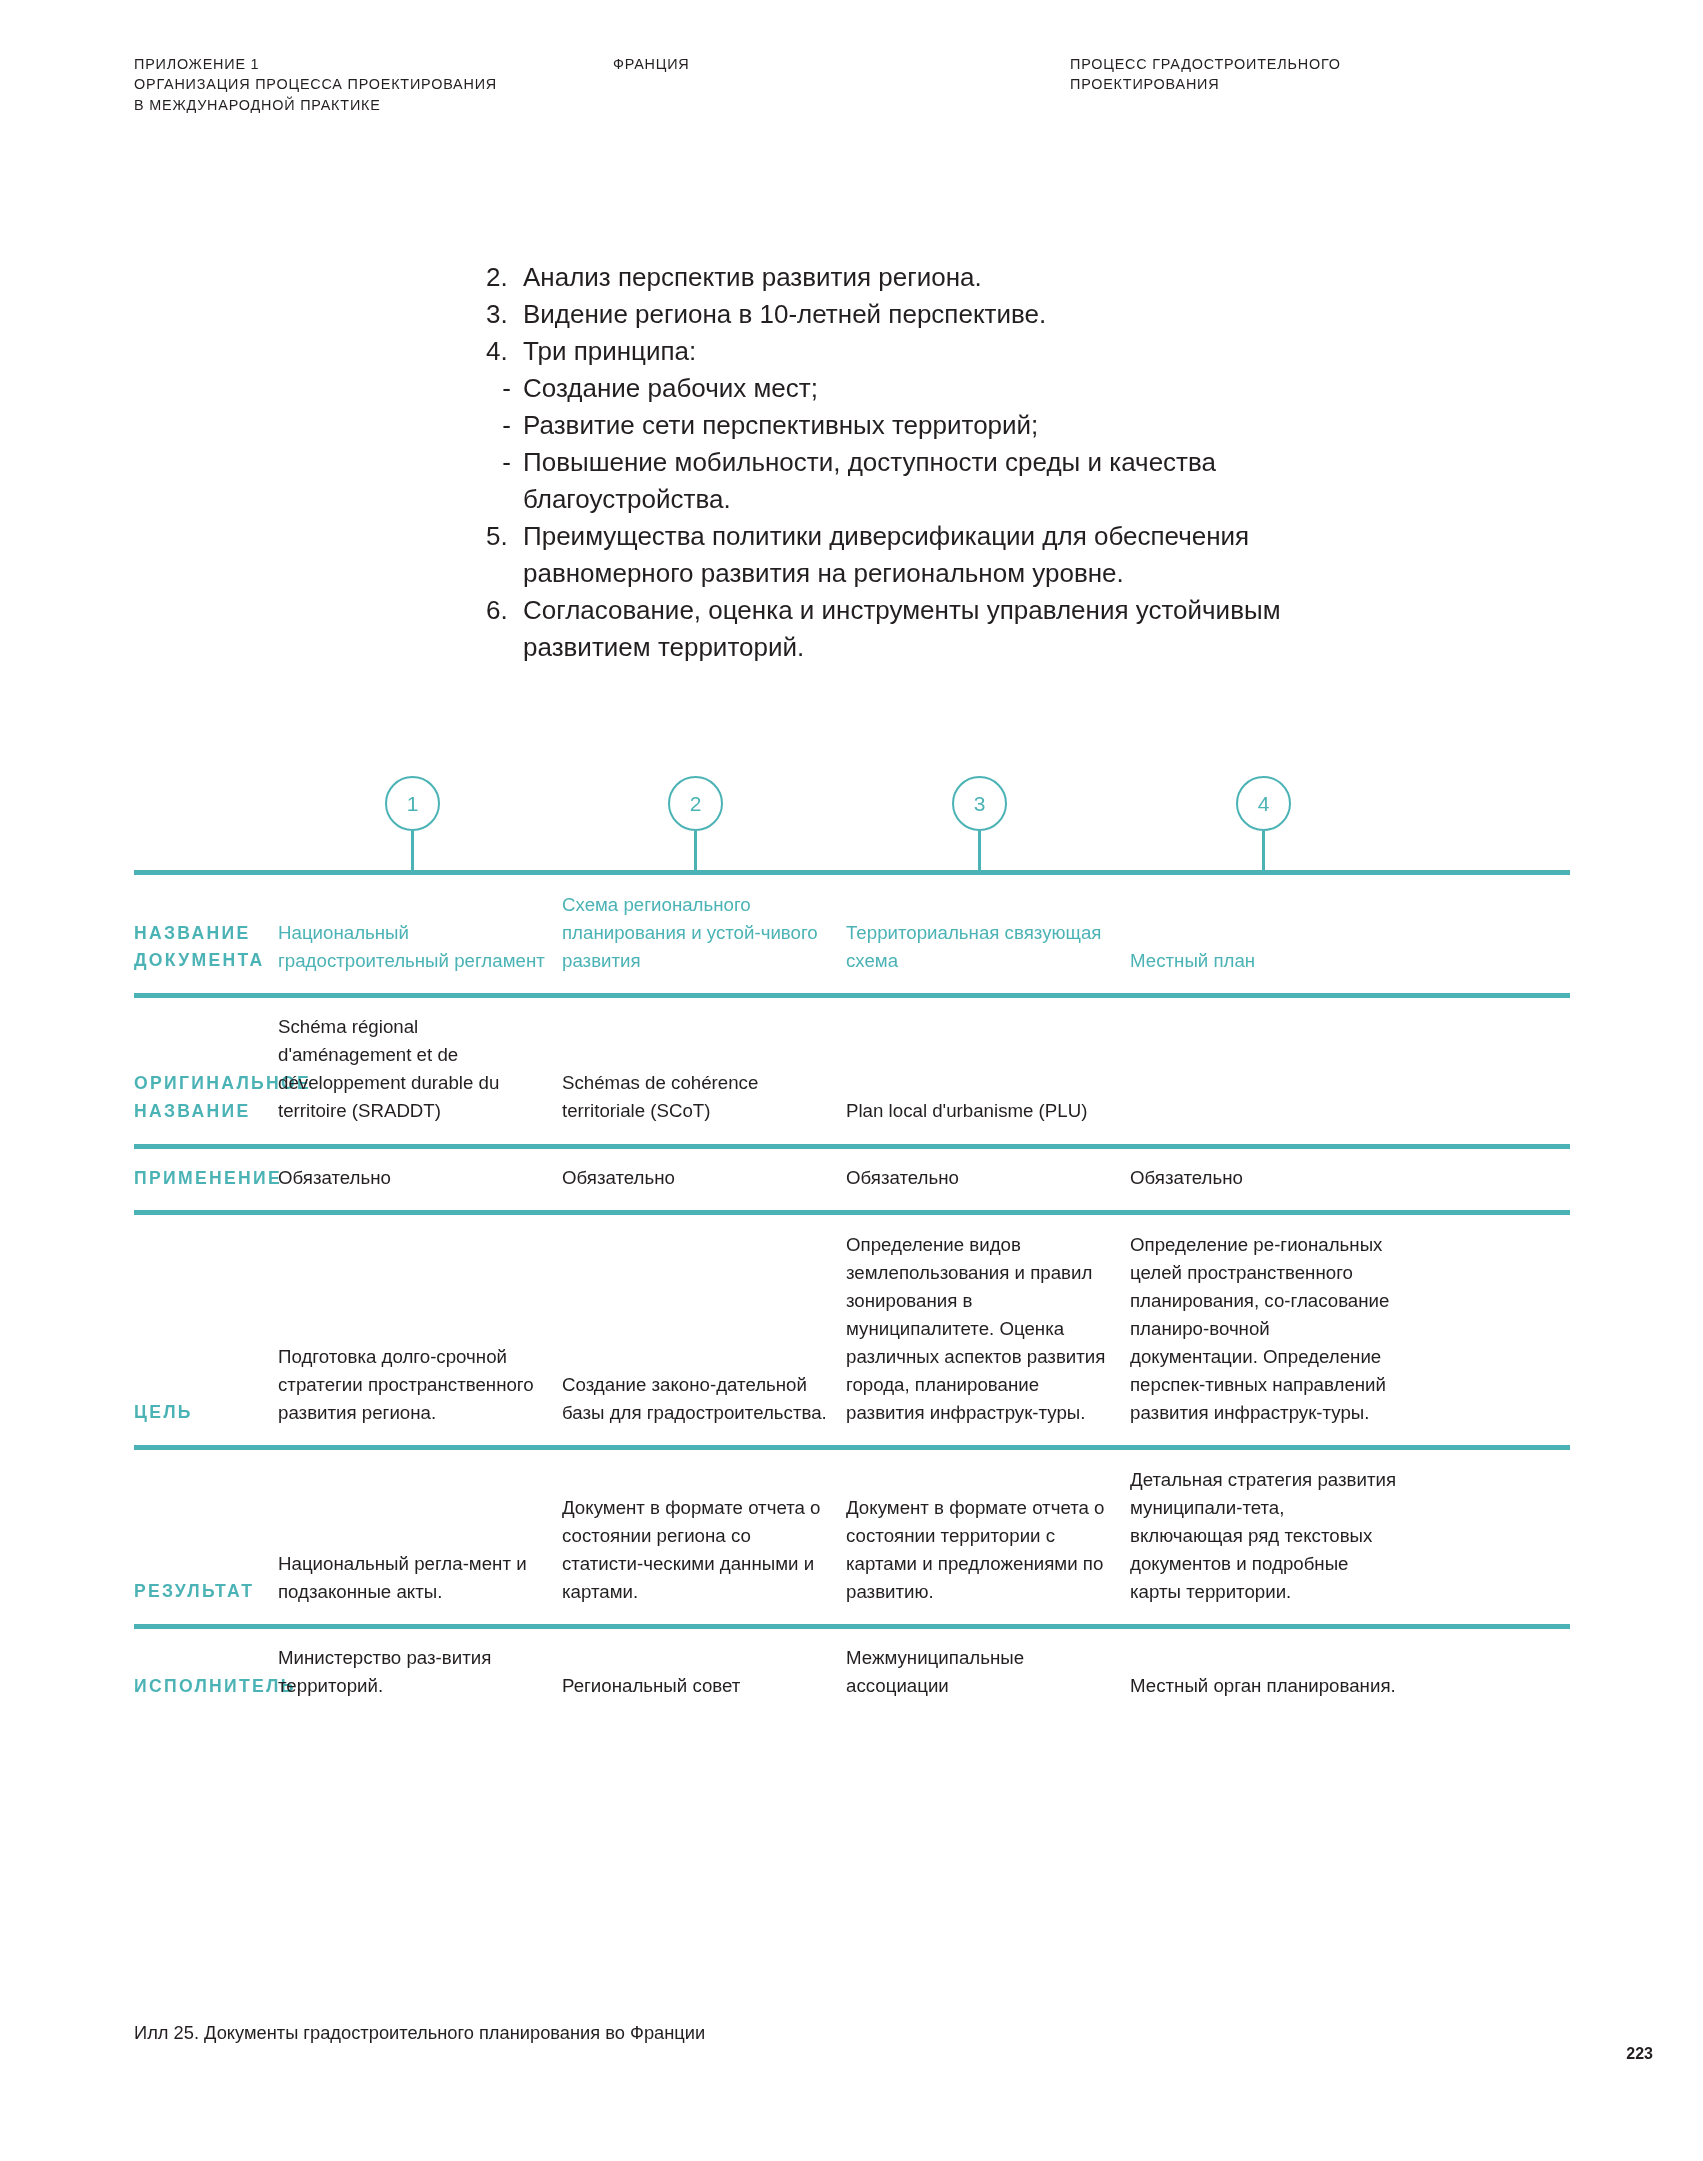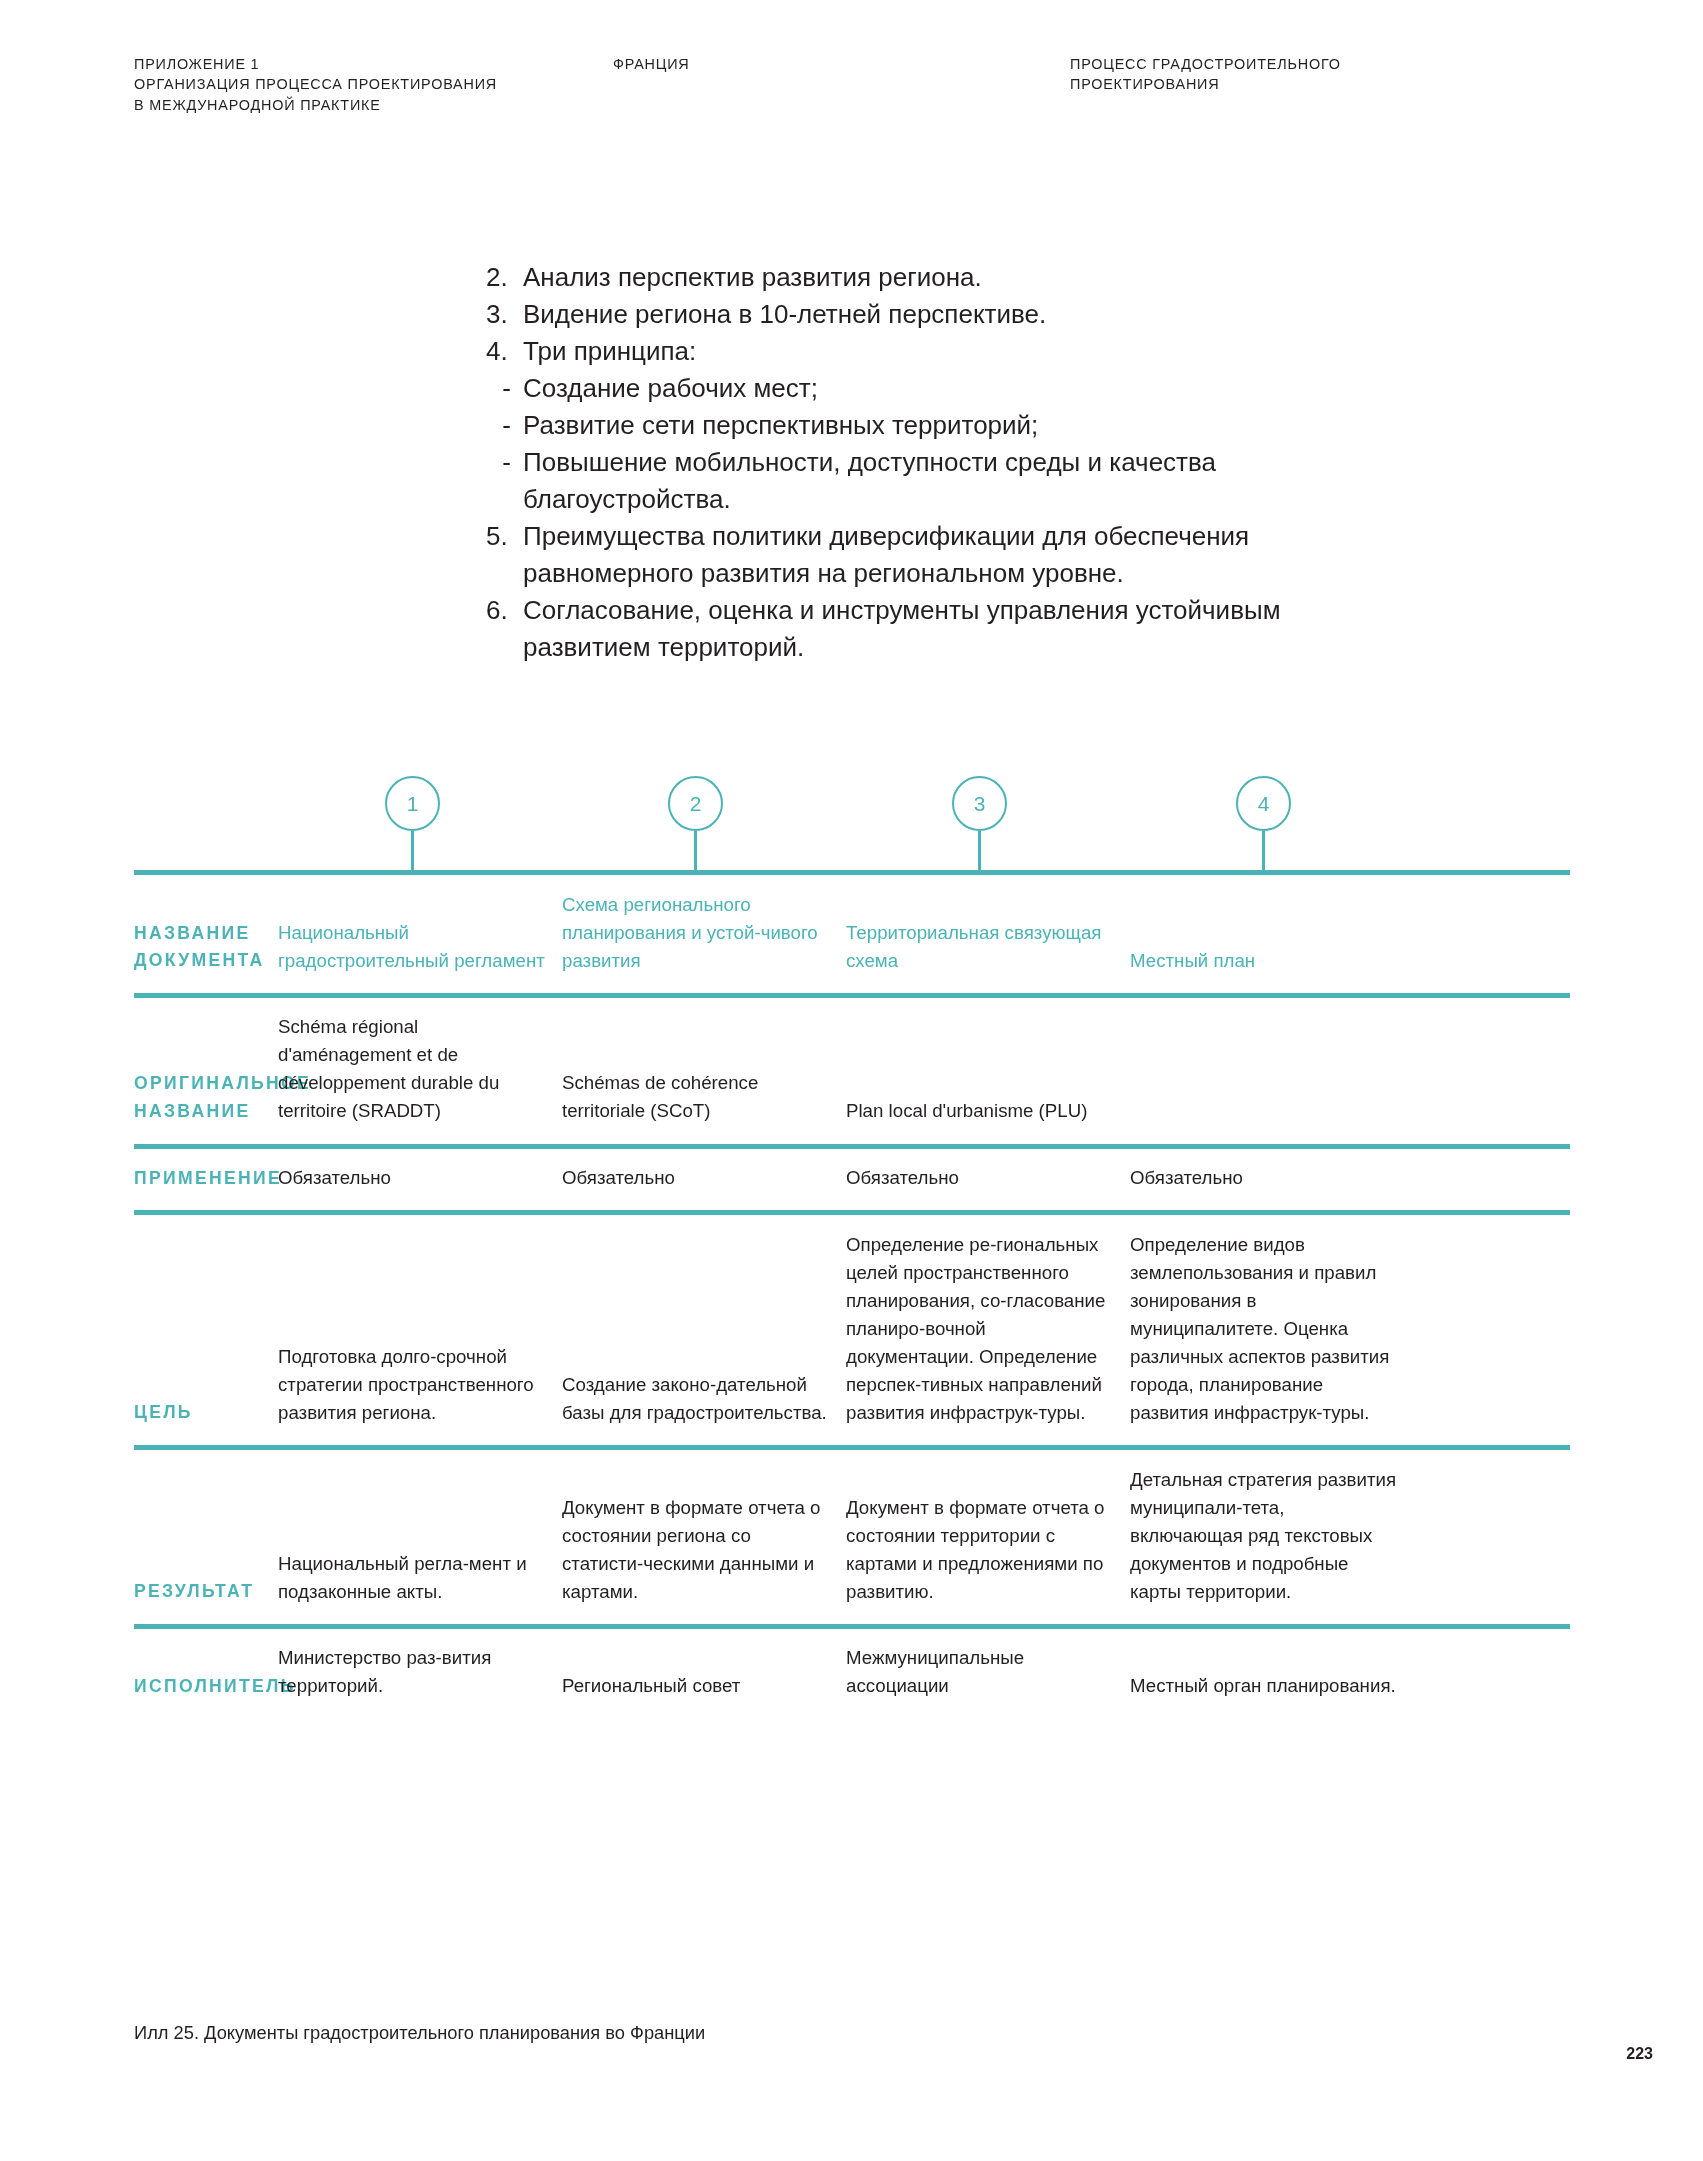--- a/index.html
+++ b/index.html
@@ -285,25 +285,25 @@
     <div class="row">
       <div class="cell c-label">
         <div class="row-label">ЦЕЛЬ</div>
       </div>
       <div class="cell c-2">
         <div class="cell-text">Подготовка долго-срочной стратегии пространственного развития региона.</div>
       </div>
       <div class="cell c-1">
         <div class="cell-text">Создание законо-дательной базы для градостроительства.</div>
       </div>
+      <div class="cell c-4">
+        <div class="cell-text">Определение видов землепользования и правил зонирования в муниципалитете. Оценка различных аспектов развития города, планирование развития инфраструк-туры.</div>
+      </div>
       <div class="cell c-3">
         <div class="cell-text">Определение ре-гиональных целей пространственного планирования, со-гласование планиро-вочной документации. Определение перспек-тивных направлений развития инфраструк-туры.</div>
-      </div>
-      <div class="cell c-4">
-        <div class="cell-text">Определение видов землепользования и правил зонирования в муниципалитете. Оценка различных аспектов развития города, планирование развития инфраструк-туры.</div>
       </div>
     </div>
     <div class="rule"></div>
     <div class="row">
       <div class="cell c-label">
         <div class="row-label">РЕЗУЛЬТАТ</div>
       </div>
       <div class="cell c-1">
         <div class="cell-text">Национальный регла-мент и подзаконные акты.</div>
       </div>

